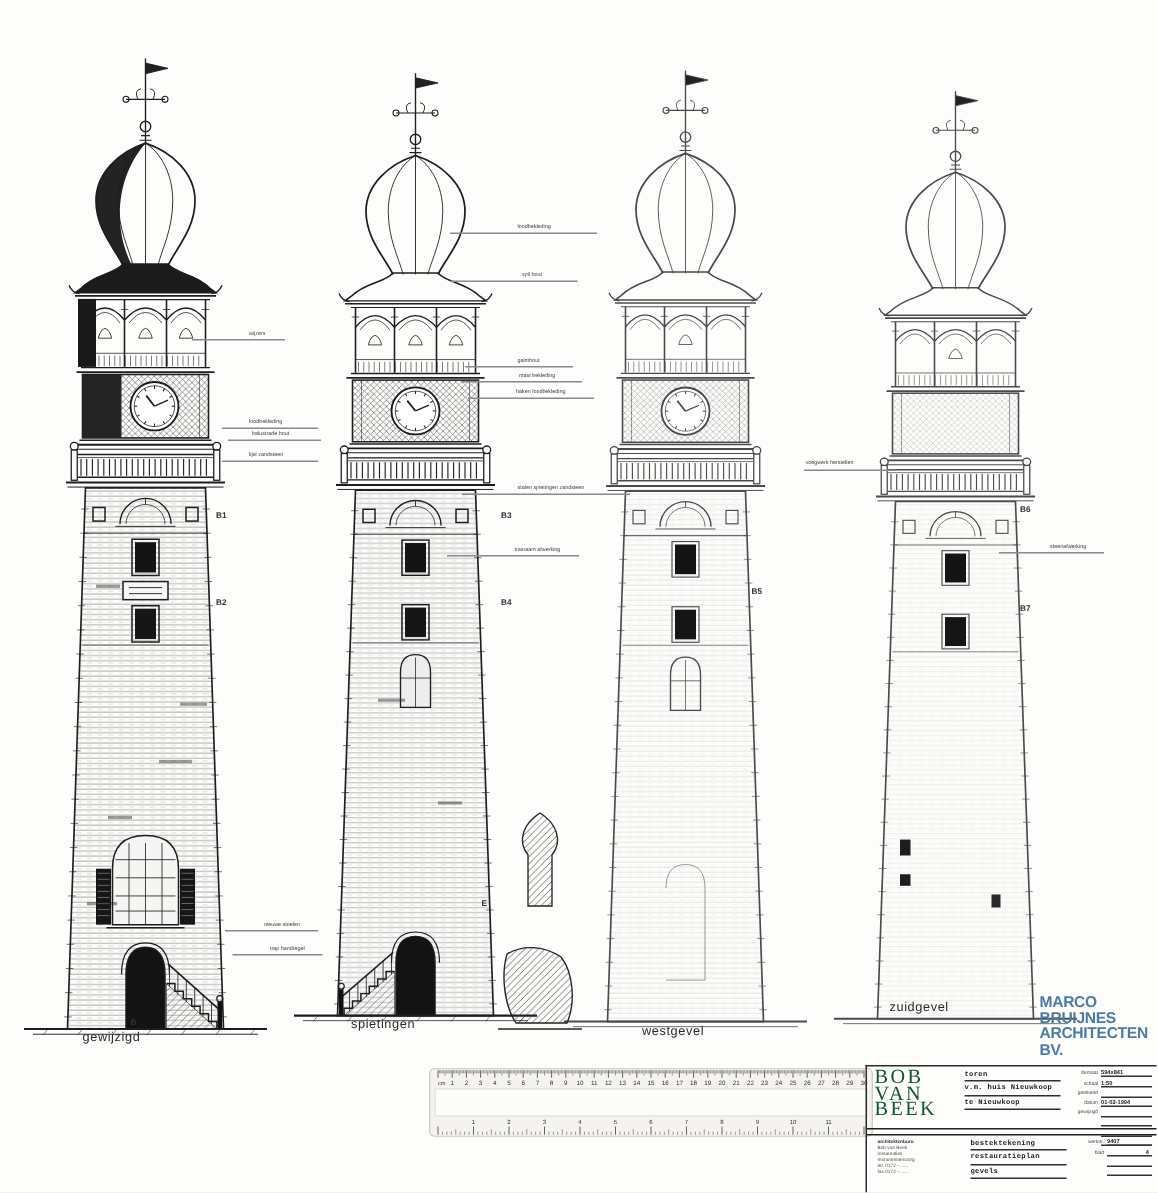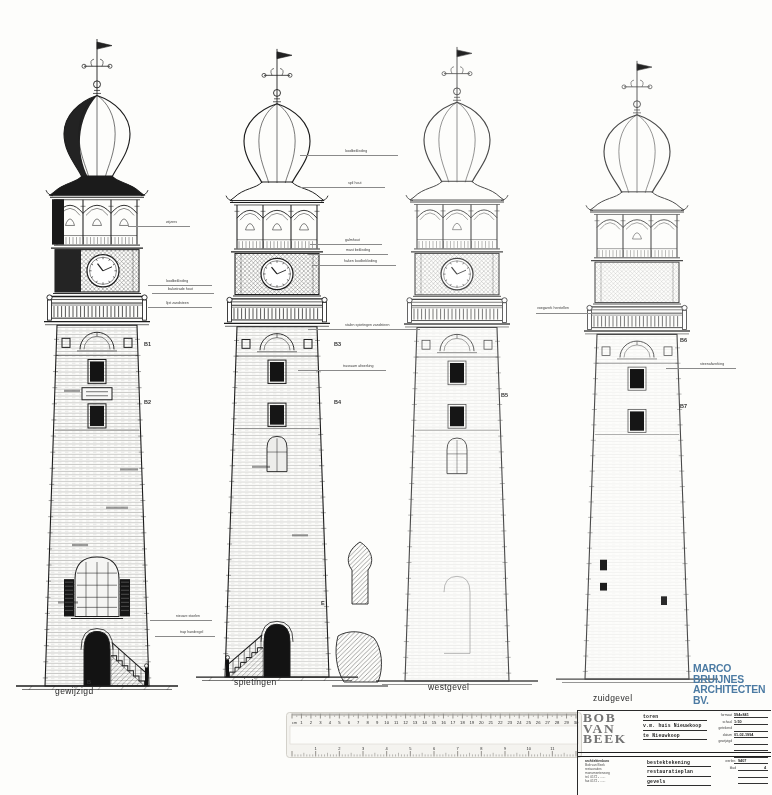--- a/index.html
+++ b/index.html
@@ -10,22 +10,22 @@
   .marker{position:absolute;font-size:5.5px;font-weight:bold;color:#333;white-space:nowrap}
   .ann{position:absolute;font-size:3.6px;color:#3d3d3d;white-space:nowrap;line-height:4px}
   .leader{position:absolute;height:0.6px;background:#8a8a8a}
   
   #titleblock{position:absolute;left:577px;top:710px;width:193px;
               border-top:1px solid #2b2b2b;border-left:1px solid #2b2b2b;color:#222}
   .tb-row{display:flex;align-items:flex-start}
   .tb-row1{height:39px;padding-top:2px}
   .tb-row2{height:37px;padding-top:2px}
   .tb-div{height:3px;border-top:1.4px solid #1f1f1f;border-bottom:0.8px solid #1f1f1f;margin:0}
-  .tb-logo{width:60px;padding-left:5px;font-family:"Liberation Serif",serif;font-weight:bold;
-           font-size:13.5px;line-height:10.5px;letter-spacing:1.6px;color:#737373}
+  .tb-logo{width:60px;padding-left:5px;font-family:"Liberation Serif",serif;font-weight:normal;
+           font-size:13.5px;line-height:10.5px;letter-spacing:1.6px;color:#14532d}
   .tb-addr{width:60px;padding:1px 2px 0 7px;font-size:3.2px;line-height:3.9px;color:#4c4c4c}
   .tb-addr div:first-child{font-weight:bold;color:#2e2e2e}
   .tb-mid{width:72px;padding-top:1px}
   .tb-mid .row{font-family:"Liberation Mono",monospace;font-weight:bold;font-size:4.8px;
                letter-spacing:.2px;color:#1c1c1c;border-bottom:0.7px solid #2e2e2e;
                width:64px;height:6.2px;margin-bottom:2.2px}
   .tb-fields{flex:1;padding:0 3px 0 0}
   .frow{display:flex;margin-bottom:1.2px}
   .flabel{width:17px;text-align:right;padding-right:2px;font-size:3.3px;color:#444;line-height:4.4px}
   .fval{flex:1;border-bottom:0.6px solid #333;font-size:3.8px;font-weight:bold;
@@ -860,21 +860,21 @@
         </defs>
     <path d="M30,2 C20,8 14,20 22,30 L22,64 L38,64 L38,30 C46,20 40,8 30,2 Z" fill="url(#dh)" stroke="#222" stroke-width="0.9"></path>
     <path d="M8,96 C4,110 6,130 14,142 L48,142 C54,128 52,108 44,98 C32,90 18,90 8,96 Z" fill="url(#dh)" stroke="#222" stroke-width="0.9"></path>
     <line x1="2" y1="146" x2="58" y2="146" stroke="#222" stroke-width="1.1"></line>
   </svg>
     </div>
   <div id="overlay">
       <div class="elev-label" style="left:55px;top:686px">gewijzigd</div>
       <div class="elev-label" style="left:234px;top:677px">spietingen</div>
       <div class="elev-label" style="left:428px;top:682px">westgevel</div>
-      <div class="elev-label" style="left:593px;top:693px">zuidgevel</div>
+      <div class="elev-label" style="left:593px;top:666px">zuidgevel</div>
       <div class="marker" style="left:87px;top:679px">B</div>
       <div class="marker" style="left:321px;top:600px">E</div>
       <div class="marker" style="left:144px;top:341px">B1</div>
       <div class="marker" style="left:144px;top:399px">B2</div>
       <div class="marker" style="left:334px;top:341px">B3</div>
       <div class="marker" style="left:334px;top:399px">B4</div>
       <div class="marker" style="left:501px;top:392px">B5</div>
       <div class="marker" style="left:680px;top:337px">B6</div>
       <div class="marker" style="left:680px;top:403px">B7</div>
       <div class="leader" style="left:128px;top:226px;width:62px"></div>

